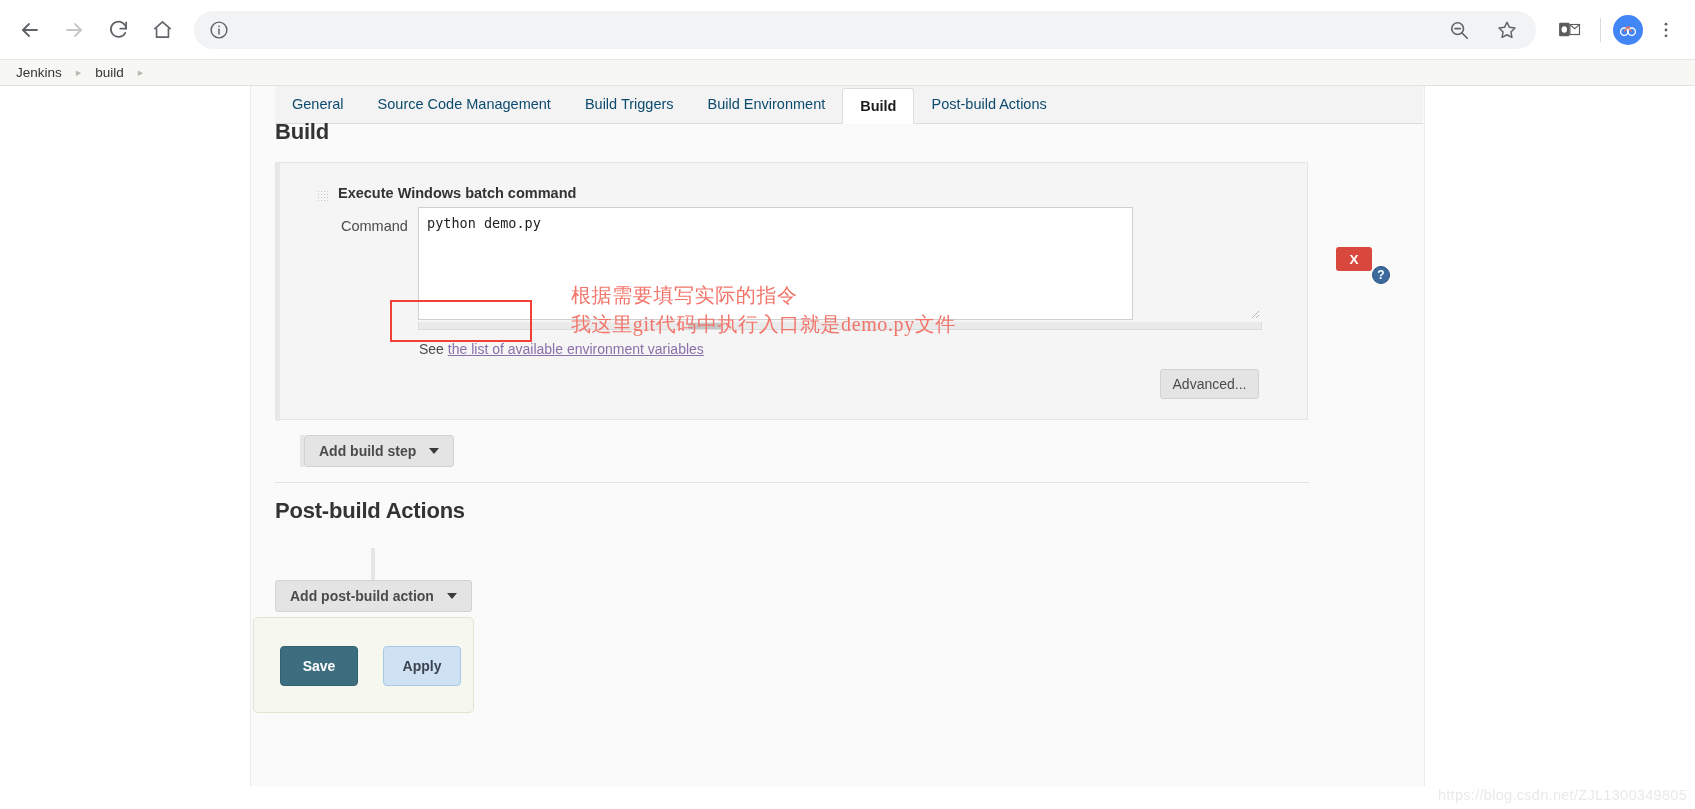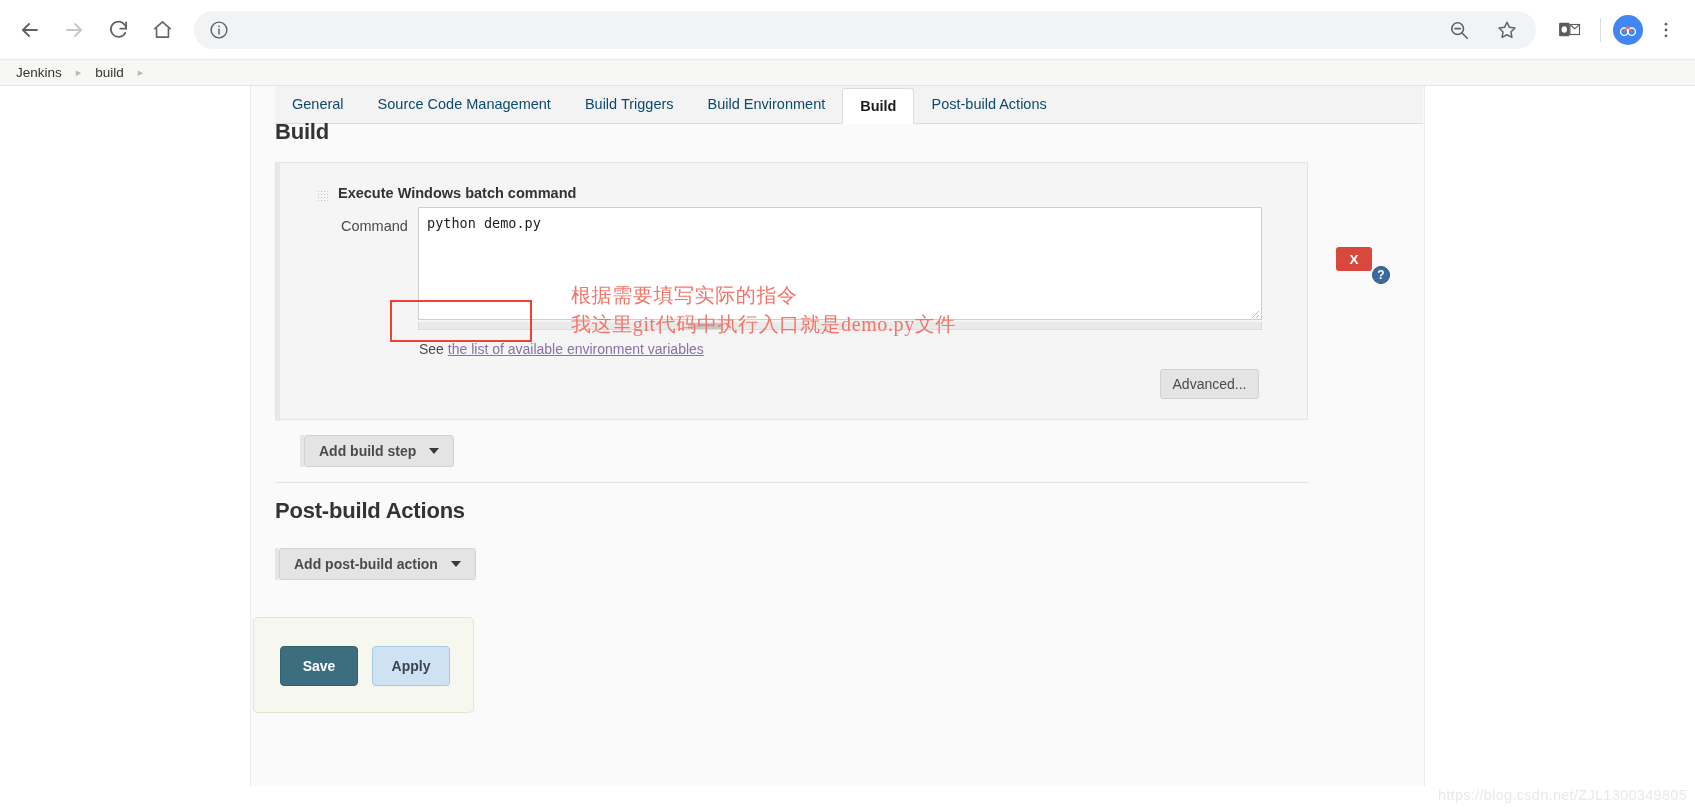--- a/index.html
+++ b/index.html
@@ -147,21 +147,21 @@
   .step-title {
     position: absolute; left: 62px; top: 22px;
     font-size: 14.5px; font-weight: bold; color: #333;
   }
   .cmd-label {
     position: absolute; left: 65px; top: 55px;
     font-size: 14.5px; color: #4b4b4b;
   }
   .cmd-area {
     position: absolute; left: 142px; top: 44px;
-    width: 844px; height: 113px;
+    width: 715px; height: 113px;
     background: #ffffff;
     border: 1px solid #cfcfcf;
     padding: 6px 8px;
     font-family: "DejaVu Sans Mono", monospace;
     font-size: 13.5px;
     color: #222;
     line-height: 1.4;
     white-space: pre;
     overflow: hidden;
     resize: none;
@@ -239,21 +239,21 @@
     font-size: 14px; font-weight: bold; color: #4b4b4b;
     cursor: pointer;
   }
   .caret {
     width: 0; height: 0;
     border-left: 5px solid transparent;
     border-right: 5px solid transparent;
     border-top: 6px solid #3a3a3a;
   }
   #add-build-step-wrap { left: 24px; top: 349px; padding-left: 25px; }
-  #add-postbuild-wrap { left: 24px; top: 462px; }
+  #add-postbuild-wrap { left: 24px; top: 462px; flex-direction: column; }
 
   .hr-sep {
     position: absolute;
     left: 24px; top: 396px;
     width: 1034px; height: 1px;
     background: #e4e4e4;
   }
 
   
   .savebar {
@@ -269,21 +269,21 @@
     width: 78px; height: 40px;
     background: #3d6e80;
     border: 1px solid #35616f;
     border-radius: 4px;
     color: #ffffff;
     font-size: 14px; font-weight: bold;
     display: flex; align-items: center; justify-content: center;
     cursor: pointer;
   }
   .apply-btn {
-    position: absolute; left: 118px; top: 28px;
+    position: absolute; left: 129px; top: 28px;
     width: 78px; height: 40px;
     background: #cfe2f3;
     border: 1px solid #a9c8e4;
     border-radius: 4px;
     color: #3c4450;
     font-size: 14px; font-weight: bold;
     display: flex; align-items: center; justify-content: center;
     cursor: pointer;
   }
 

